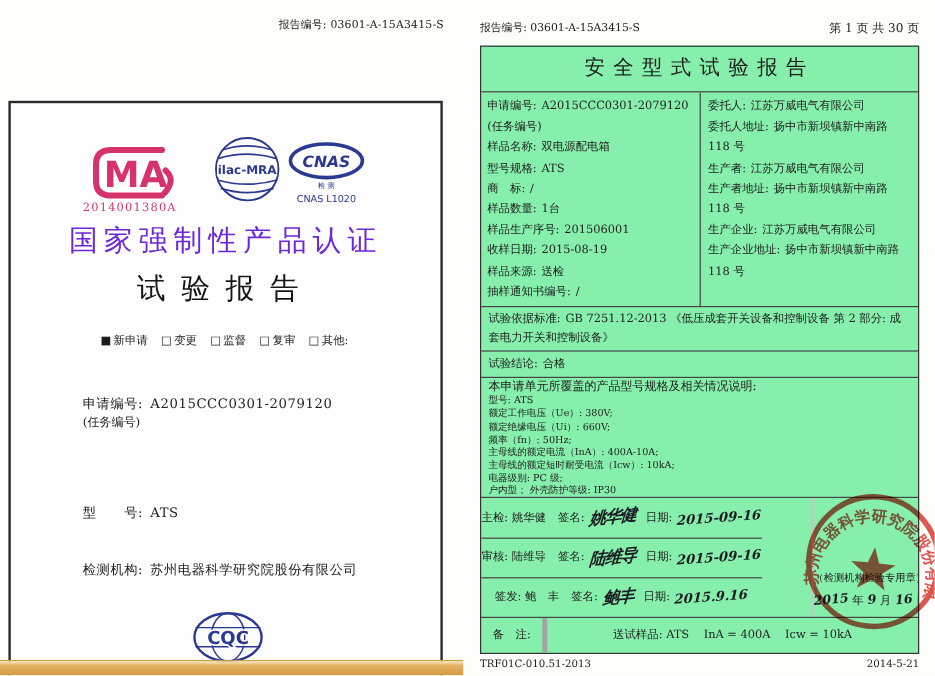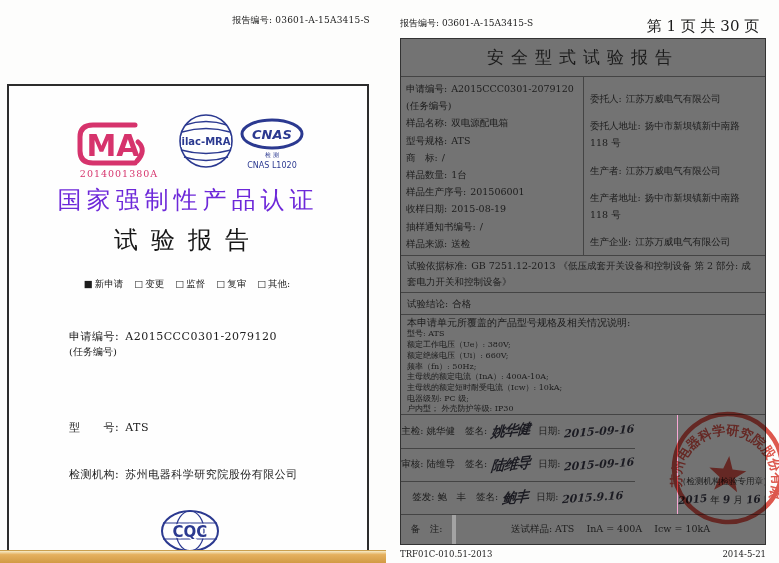--- a/index.html
+++ b/index.html
@@ -3,46 +3,46 @@
 <meta charset="utf-8">
 <style>
   * { margin:0; padding:0; box-sizing:border-box; }
   body { background:#ffffff; font-family:"DejaVu Serif", serif; }
   .screen { position:relative; width:779px; height:563px; background:#fdfdfc; overflow:hidden; color:#1c1c1c; }
   .abs { position:absolute; }
 
   
   .lp-repno { left:186px; top:14px; width:184px; text-align:right; font-size:9px; letter-spacing:.2px; white-space:nowrap; }
   .left-page { left:7px; top:36px; width:362px; height:509px; border:2px solid #2c2c2c; background:#fefefe;margin-top:48px; }
-  .cma-num { left:60px; top:82px; width:100px; text-align:center; font-size:9.5px; color:#d6336c; letter-spacing:1px; }
+  .cma-num { left:60px; top:82px; width:100px; text-align:left; font-size:9.5px; color:#d6336c; letter-spacing:1px; }
   .lp-title1 { left:0; top:98px; width:100%; text-align:center; font-size:24px; letter-spacing:5px; color:#6d28d9; }
   .lp-title2 { left:0; top:138px; width:100%; text-align:center; font-size:24px; letter-spacing:13px; color:#161616; }
   .lp-checks { left:0; top:192px; width:100%; display:flex; justify-content:center; gap:9px; font-size:9.5px; }
   .cb span { margin-right:2px; }
   .lp-field { left:60px; white-space:nowrap; font-size:11px; letter-spacing:.5px; }
   .lp-field .lbl { margin-right:6px; }
   .lp-note { left:60px; font-size:10px; }
 
   
   .rp-repno { left:400px; top:17px; font-size:9px; white-space:nowrap; }
-  .rp-page  { left:640px; top:17px; width:126px; text-align:center; font-size:15px; white-space:nowrap; }
+  .rp-page  { left:640px; top:17px; width:126px; text-align:right; font-size:10px; white-space:nowrap; }
   .foot-left  { left:400px; top:549px; font-size:8.5px; }
   .foot-right { left:640px; top:549px; width:126px; text-align:right; font-size:8.5px; }
 
   
-  .rtable { left:400px; top:38px; width:366px; height:507px; border:1.5px solid #333; background:#737373;
+  .rtable { left:400px; top:38px; width:366px; height:507px; border:1.5px solid #333; background:#86efac;
             display:flex; flex-direction:column; font-size:9.5px; }
   .row { border-bottom:1px solid #444; overflow:hidden; }
   .row:last-child { border-bottom:none; }
   .r-title { height:38px; line-height:36px; text-align:center; font-size:17px; letter-spacing:7px; }
   .r-info { height:179px; display:flex; }
   .info-l { width:183px; border-right:1px solid #444; padding:3px 5px; }
   .info-l .line { line-height:17.2px; white-space:nowrap; }
   .info-r { flex:1; padding:3px 6px; }
-  .info-r .line { line-height:17.2px;margin-top:10px; }
+  .info-r .line { line-height:17.2px; }
   .lbl { margin-right:4px; }
   .r-std { height:37px; padding:2px 6px; line-height:16px; }
   .r-concl { height:23px; line-height:21px; padding:0 6px; }
   .r-cover { height:100px; padding:1px 6px; }
   .cover-title { font-size:10px; line-height:13px; }
   .cover-line { font-size:8px; line-height:10.7px; white-space:nowrap; }
   .r-sign { height:100px; display:flex; }
   .sign-left { width:228px; display:flex; flex-direction:column;align-items:center; }
   .sig-row { flex:1; border-bottom:1px solid #444; display:flex; align-items:center; padding-left:6px; white-space:nowrap; }
   .sig-row:last-child { border-bottom:none; }
@@ -152,22 +152,22 @@
     <div class="row r-info">
       <div class="info-l">
         <div class="line"><span class="lbl">申请编号:</span><span>A2015CCC0301-2079120</span></div>
         <div class="line"><span class="lbl">(任务编号)</span></div>
         <div class="line"><span class="lbl">样品名称:</span><span>双电源配电箱</span></div>
         <div class="line"><span class="lbl">型号规格:</span><span>ATS</span></div>
         <div class="line"><span class="lbl">商　标:</span><span>/</span></div>
         <div class="line"><span class="lbl">样品数量:</span><span>1台</span></div>
         <div class="line"><span class="lbl">样品生产序号:</span><span>201506001</span></div>
         <div class="line"><span class="lbl">收样日期:</span><span>2015-08-19</span></div>
+        <div class="line"><span class="lbl">样品来源:</span><span>送检</span></div>
         <div class="line"><span class="lbl">抽样通知书编号:</span><span>/</span></div>
-        <div class="line"><span class="lbl">样品来源:</span><span>送检</span></div>
       </div>
       <div class="info-r">
         <div class="line"><span class="lbl">委托人:</span><span>江苏万威电气有限公司</span></div>
         <div class="line"><span class="lbl">委托人地址:</span><span>扬中市新坝镇新中南路 118 号</span></div>
         <div class="line"><span class="lbl">生产者:</span><span>江苏万威电气有限公司</span></div>
         <div class="line"><span class="lbl">生产者地址:</span><span>扬中市新坝镇新中南路 118 号</span></div>
         <div class="line"><span class="lbl">生产企业:</span><span>江苏万威电气有限公司</span></div>
         <div class="line"><span class="lbl">生产企业地址:</span><span>扬中市新坝镇新中南路 118 号</span></div>
       </div>
     </div>

